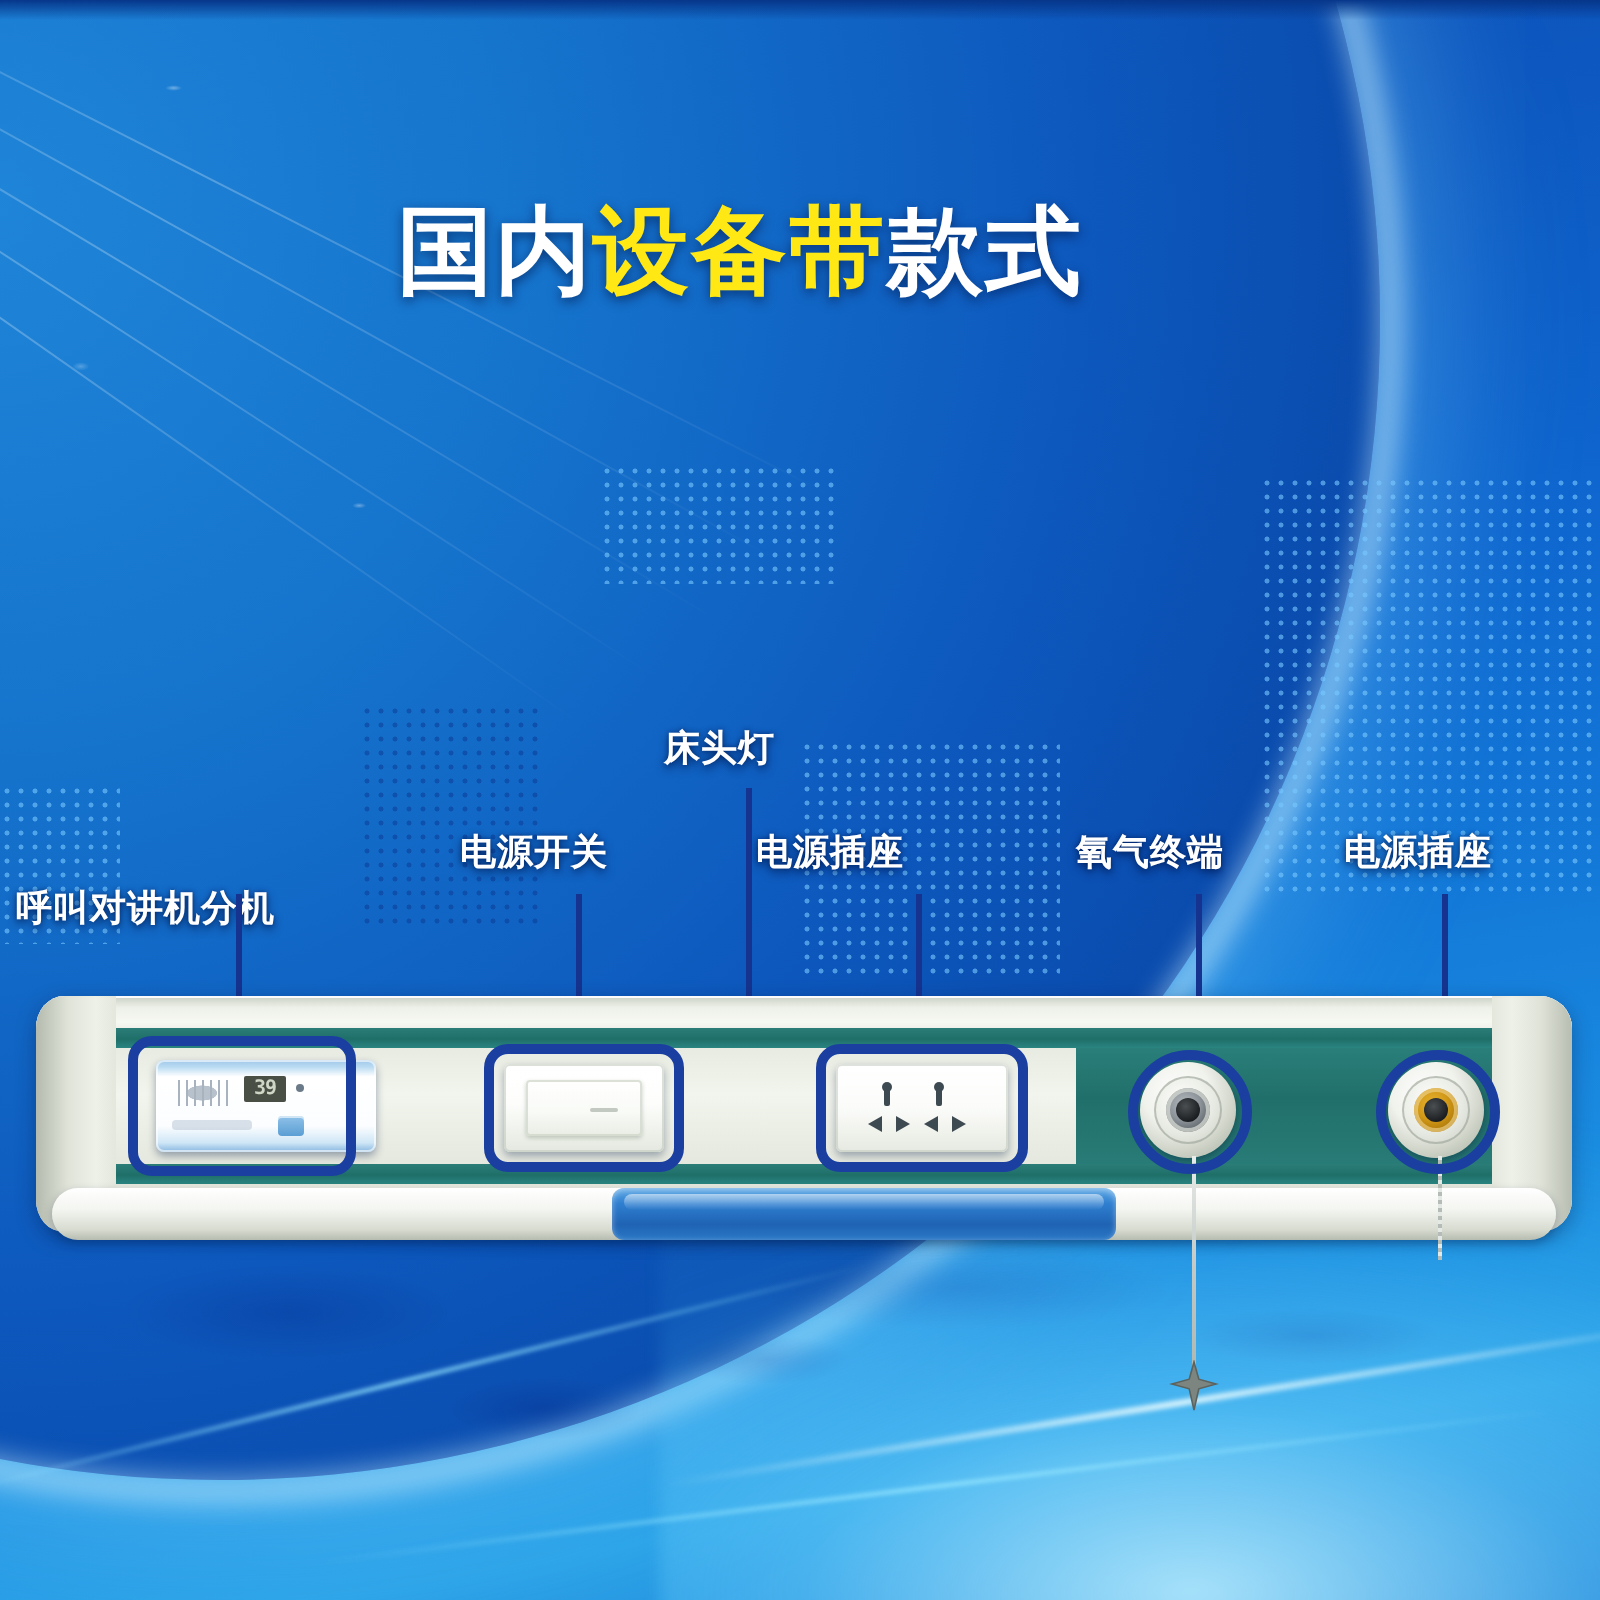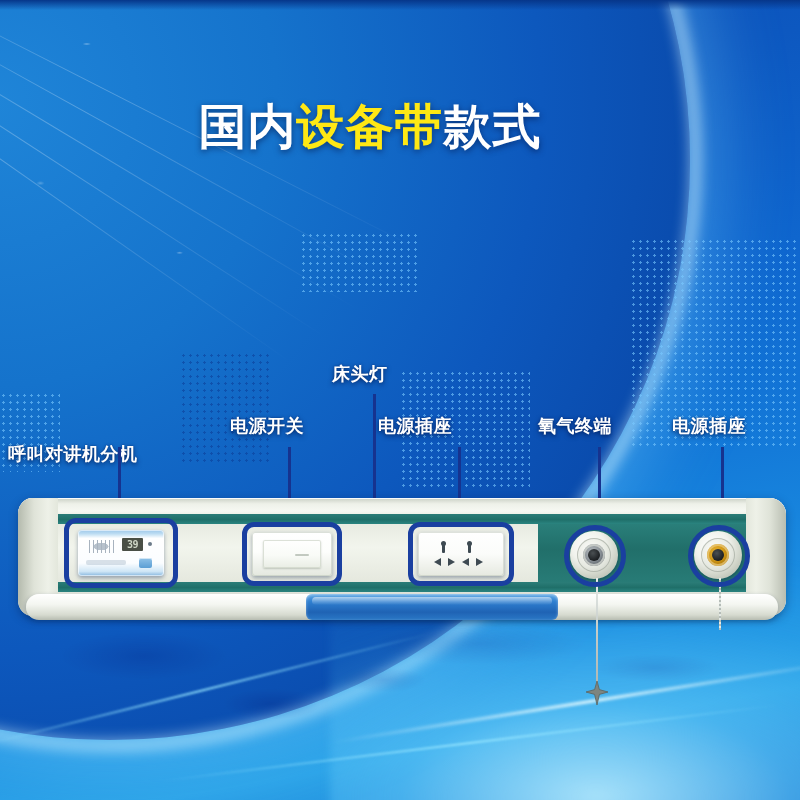--- a/index.html
+++ b/index.html
@@ -219,21 +219,21 @@
     box-shadow:inset 0 1px 3px rgba(255,255,255,.45);
   }
   .lamp-gloss{
     position:absolute; left:294px; top:99px; width:240px; height:8px;
     border-radius:5px;
     background:linear-gradient(180deg,rgba(255,255,255,.55),rgba(255,255,255,0));
   }
 
   
   .intercom{
-    position:absolute; left:78px; top:530px; width:86px; height:46px;
+    position:absolute; left:78px; top:530px; width:110px; height:46px;
     border-radius:4px;
     background:linear-gradient(180deg,#9ec8ea 0%,#bcdcf2 8%,#ffffff 18%,#fbfdff 72%,#cfe6f6 90%,#86b6de 100%);
     box-shadow:0 2px 4px rgba(0,25,70,.38), inset 0 0 0 1px rgba(255,255,255,.6);
   }
   .ic-speaker{
     position:absolute; left:10px; top:10px; width:26px; height:13px;
     background-image:
       linear-gradient(90deg, transparent 0 1px, #9aa6b4 1px 2px, transparent 2px 4px),
       radial-gradient(ellipse at 50% 50%, rgba(150,165,180,.8) 0 40%, transparent 42%);
     background-size:4px 100%, 100% 100%;

